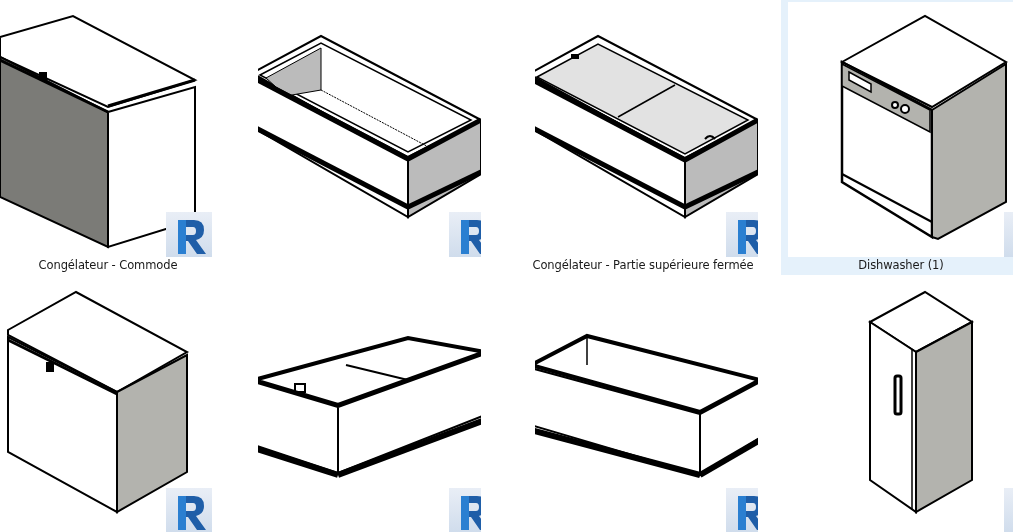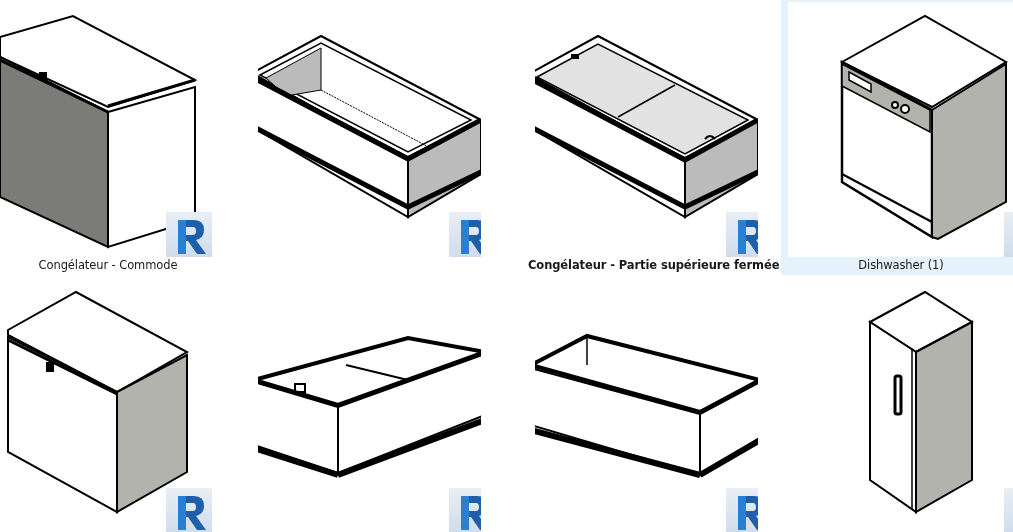--- a/index.html
+++ b/index.html
@@ -60,21 +60,21 @@
     </svg>
     <div class="rbadge" style="left:191px;top:210px;">
       <svg width="46" height="46">
         <path d="M12 8 H28 Q38 8 38 18 Q38 26 30 28 L40 42 H31 L22 29 H20 V42 H12 Z M20 15 V23 H27 Q30 23 30 19 Q30 15 27 15 Z" fill="#1f5ea8"></path>
         <path d="M12 8 H20 V42 H12 Z" fill="#2a7fd1"></path>
       </svg>
     </div>
   </div>
 </div>
 
-<div class="tile" style="left:528px;top:0;font-weight:bold;">
+<div class="tile" style="left:528px;top:0;">
   <div class="thumb">
     <svg class="art" width="223" height="255">
       <polygon points="-6,72 63,34 223,118 150,158" fill="#fff" stroke="#000" stroke-width="2"></polygon>
       <polygon points="2,75 63,42 213,118 150,152" fill="#e2e2e2" stroke="#000" stroke-width="1.5"></polygon>
       <line x1="83" y1="115" x2="140" y2="83" stroke="#000" stroke-width="1.5"></line>
       <polygon points="-6,74 150,156 150,215 -6,125" fill="#fff" stroke="#000" stroke-width="2"></polygon>
       <polygon points="150,156 223,118 223,172 150,215" fill="#bbb" stroke="#000" stroke-width="2"></polygon>
       <line x1="-6" y1="76" x2="150" y2="158" stroke="#000" stroke-width="5"></line>
       <line x1="150" y1="158" x2="223" y2="118" stroke="#000" stroke-width="5"></line>
       <line x1="-6" y1="124" x2="150" y2="205" stroke="#000" stroke-width="5"></line>

